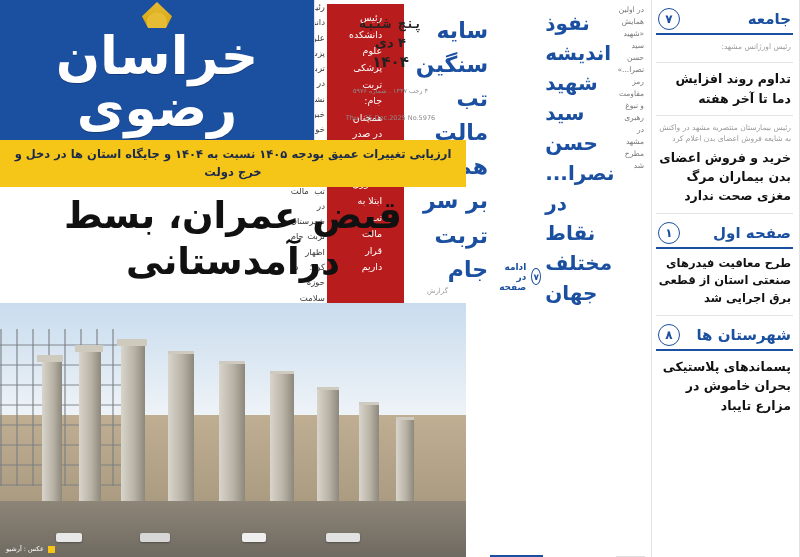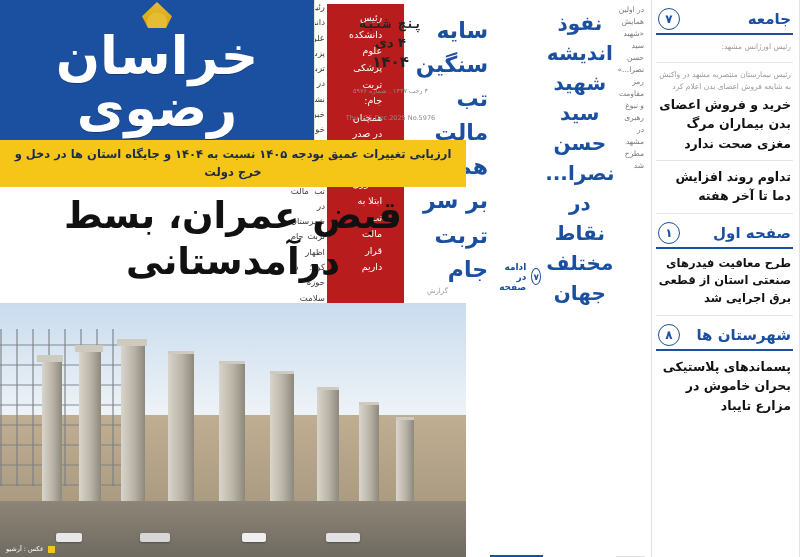--- a/index.html
+++ b/index.html
@@ -112,21 +112,21 @@
     line-height:1.6;
     text-align:right;
     padding:4px 1px 5px 1px;
     border-bottom:1px solid #e0e0e0;
   }
   .mid-title{
     color:#1b4fa0;
     font-size:20px;
     font-weight:bold;
     line-height:1.5;
-    text-align:center;
+    text-align:left;
     padding:8px 2px 10px 2px;
   }
   .mid-pagelink{
     display:flex;align-items:center;justify-content:flex-start;
     gap:5px;
     padding:4px 2px 6px 2px;
     border-bottom:2px solid #1b4fa0;
   }
   .mid-pagelink .lbl{color:#1b4fa0;font-size:9px;font-weight:bold;}
   .mid-pagelink .num{
@@ -283,25 +283,25 @@
   <div class="sidebar">
 
     <div class="sec-head">
       <span class="sec-title">جامعه</span>
       <span class="sec-num">۷</span>
     </div>
     <div class="side-item">
       <div class="side-kicker">رئیس اورژانس مشهد:</div>
     </div>
     <div class="side-item">
+      <div class="side-title">تداوم روند افزایش دما تا آخر هفته</div>
+    </div>
+    <div class="side-item">
       <div class="side-kicker">رئیس بیمارستان منتصریه مشهد در واکنش به شایعه فروش اعضای بدن اعلام کرد</div>
       <div class="side-title">خرید و فروش اعضای بدن بیماران مرگ مغزی صحت ندارد</div>
-    </div>
-    <div class="side-item">
-      <div class="side-title">تداوم روند افزایش دما تا آخر هفته</div>
     </div>
 
     <div class="sec-head">
       <span class="sec-title">صفحه اول</span>
       <span class="sec-num">۱</span>
     </div>
     <div class="side-item">
       <div class="side-title small">طرح معافیت فیدرهای صنعتی استان از قطعی برق اجرایی شد</div>
     </div>
 

